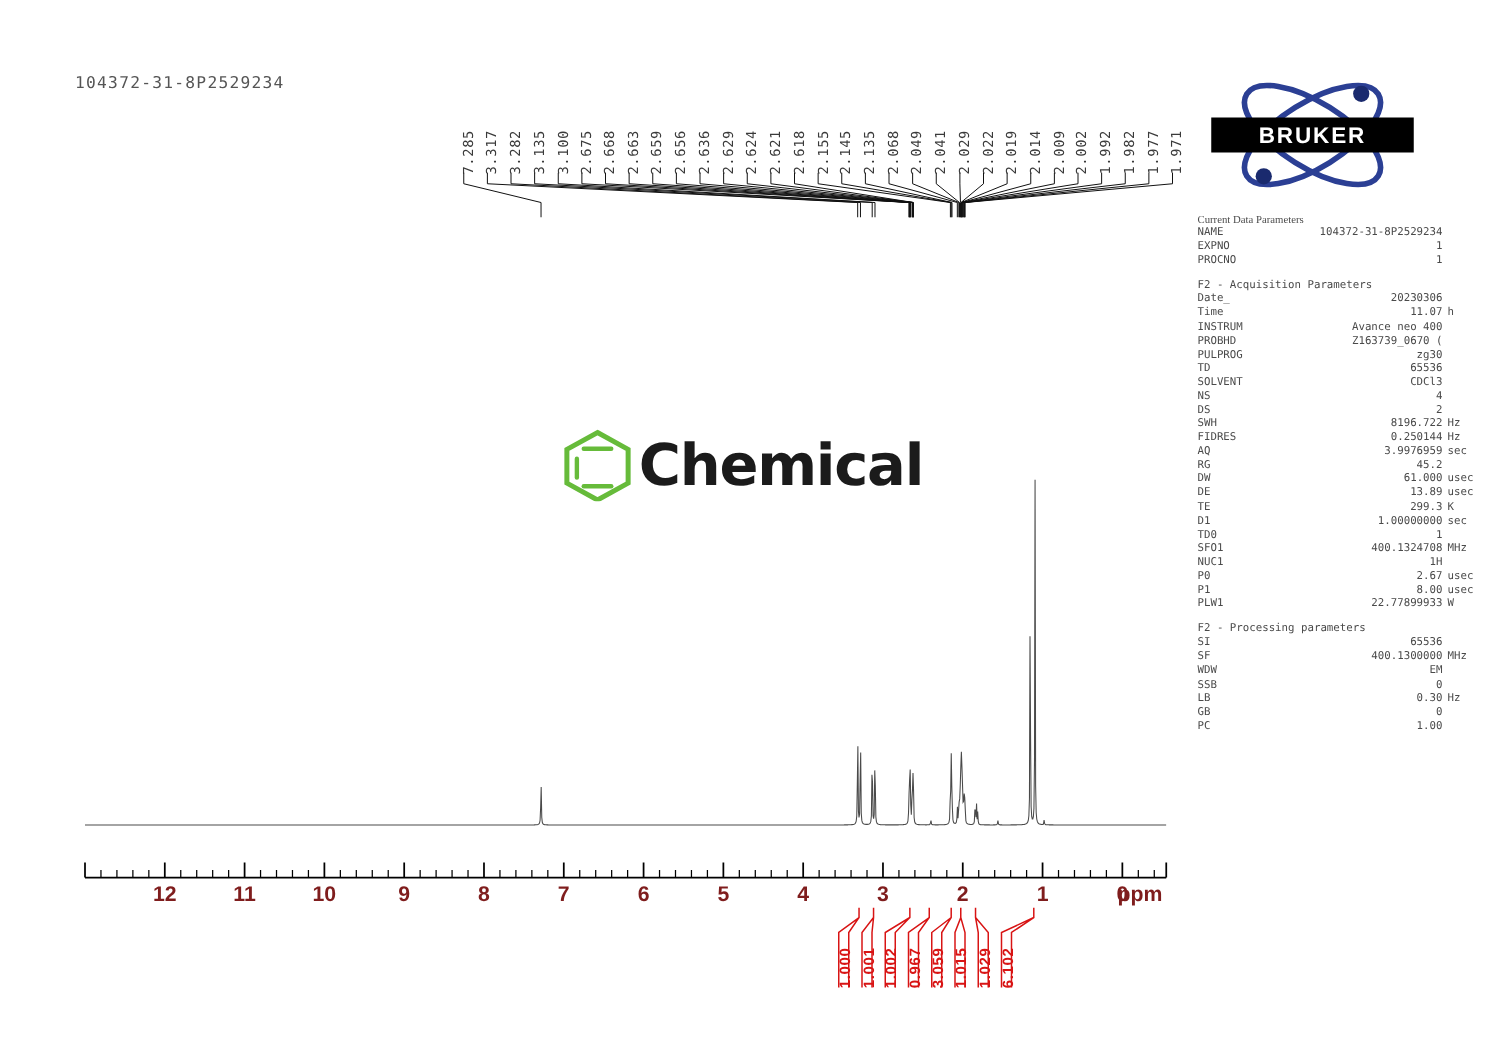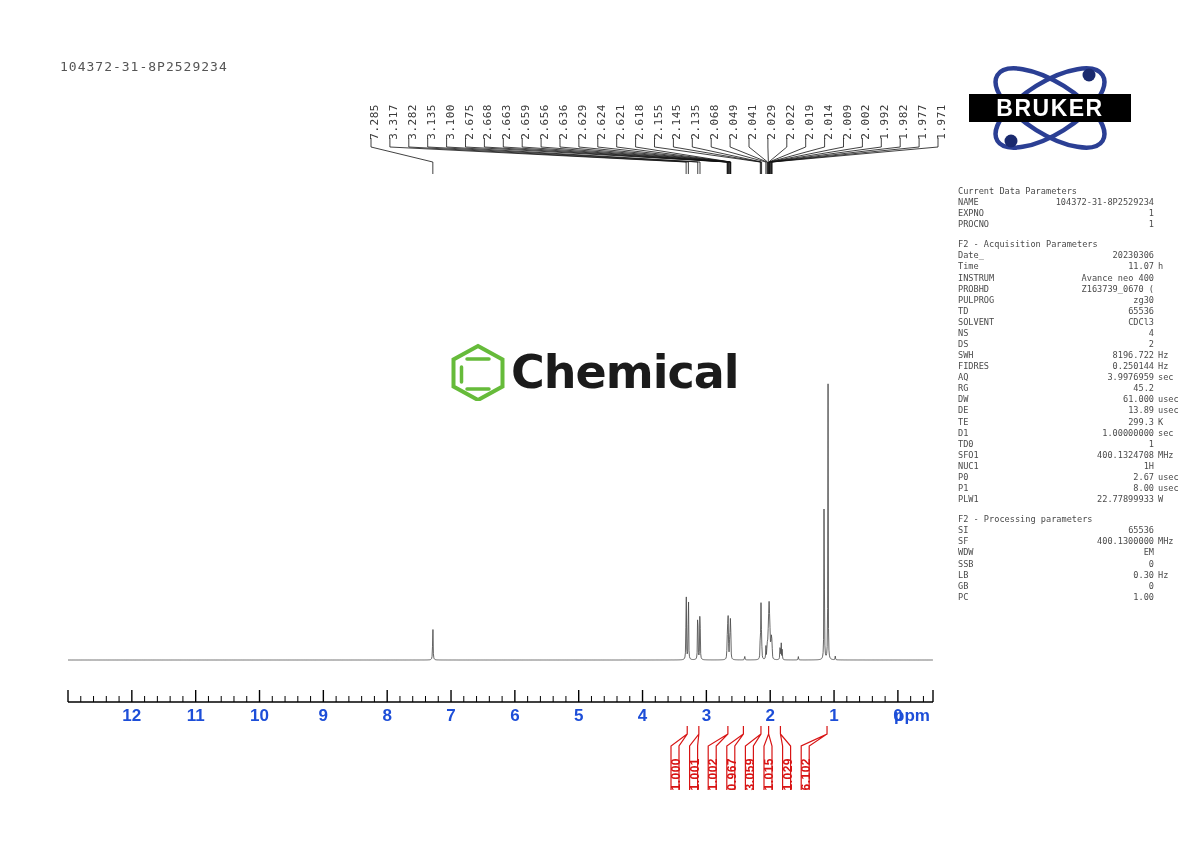--- a/index.html
+++ b/index.html
@@ -25,36 +25,36 @@
   }
 
   
   #peak-connectors{left:0;top:138px;width:1190px;height:36px;}
 
   
   #bruker-logo{left:955px;top:52px;width:190px;height:112px;}
   #bruker-wordmark{
     position:absolute;left:14px;top:42px;width:162px;height:28px;
     background:#000;color:#fff;font-family:"Liberation Sans",sans-serif;
-    font-weight:bold;font-size:23px;letter-spacing:1.5px;
+    font-weight:bold;font-size:18px;letter-spacing:1.5px;
     display:flex;align-items:center;justify-content:center;
   }
 
   
   #param-panel{
     left:958px;top:170px;width:230px;
     font-family:"DejaVu Sans Mono", monospace;font-size:8.6px;line-height:1.29;
     color:#4a4a4a;white-space:pre;
   }
   .p-row{display:flex;}
   .p-key{width:62px;flex:0 0 62px;}
   .p-val{flex:1 1 auto;text-align:right;}
   .p-unit{width:30px;flex:0 0 30px;text-align:left;padding-left:4px;}
   .p-head{margin-top:9px;}
-  .p-head.first{margin-top:16px;}
+  .p-head.first{margin-top:0;font-family:Liberation Serif, serif;}
   .p-free{white-space:pre;}
 
   
   #watermark{left:447px;top:341px;width:300px;height:92px;}
   #wm-logo-row{display:flex;align-items:center;height:62px;}
   #wm-hex{width:62px;height:58px;flex:0 0 62px;}
   #wm-text{
     font-family:"DejaVu Sans", sans-serif;font-weight:bold;font-size:46px;
     color:#1b1b1b;letter-spacing:-1px;line-height:52px;margin-left:2px;
   }
@@ -63,21 +63,21 @@
     text-align:center;margin-top:12px;white-space:nowrap;
   }
 
   
   #spectrum{left:0;top:250px;width:1190px;height:420px;}
 
   
   #axis{left:0;top:680px;width:1190px;height:50px;}
   .axis-num{
     position:absolute;top:26px;font-family:"Liberation Sans",sans-serif;
-    font-weight:bold;font-size:17px;color:#1d4ed8;transform:translateX(-50%);
+    font-weight:bold;font-size:17px;color:#7f1d1d;transform:translateX(-50%);
     white-space:nowrap;
   }
 
   
   #integrals{left:0;top:726px;width:1190px;height:90px;}
   .int-label{
     position:absolute;top:32px;
     font-family:"Liberation Sans",sans-serif;font-size:12px;font-weight:bold;
     color:#d81414;writing-mode:vertical-rl;transform:rotate(180deg);
     transform-origin:center;white-space:nowrap;letter-spacing:0.5px;

